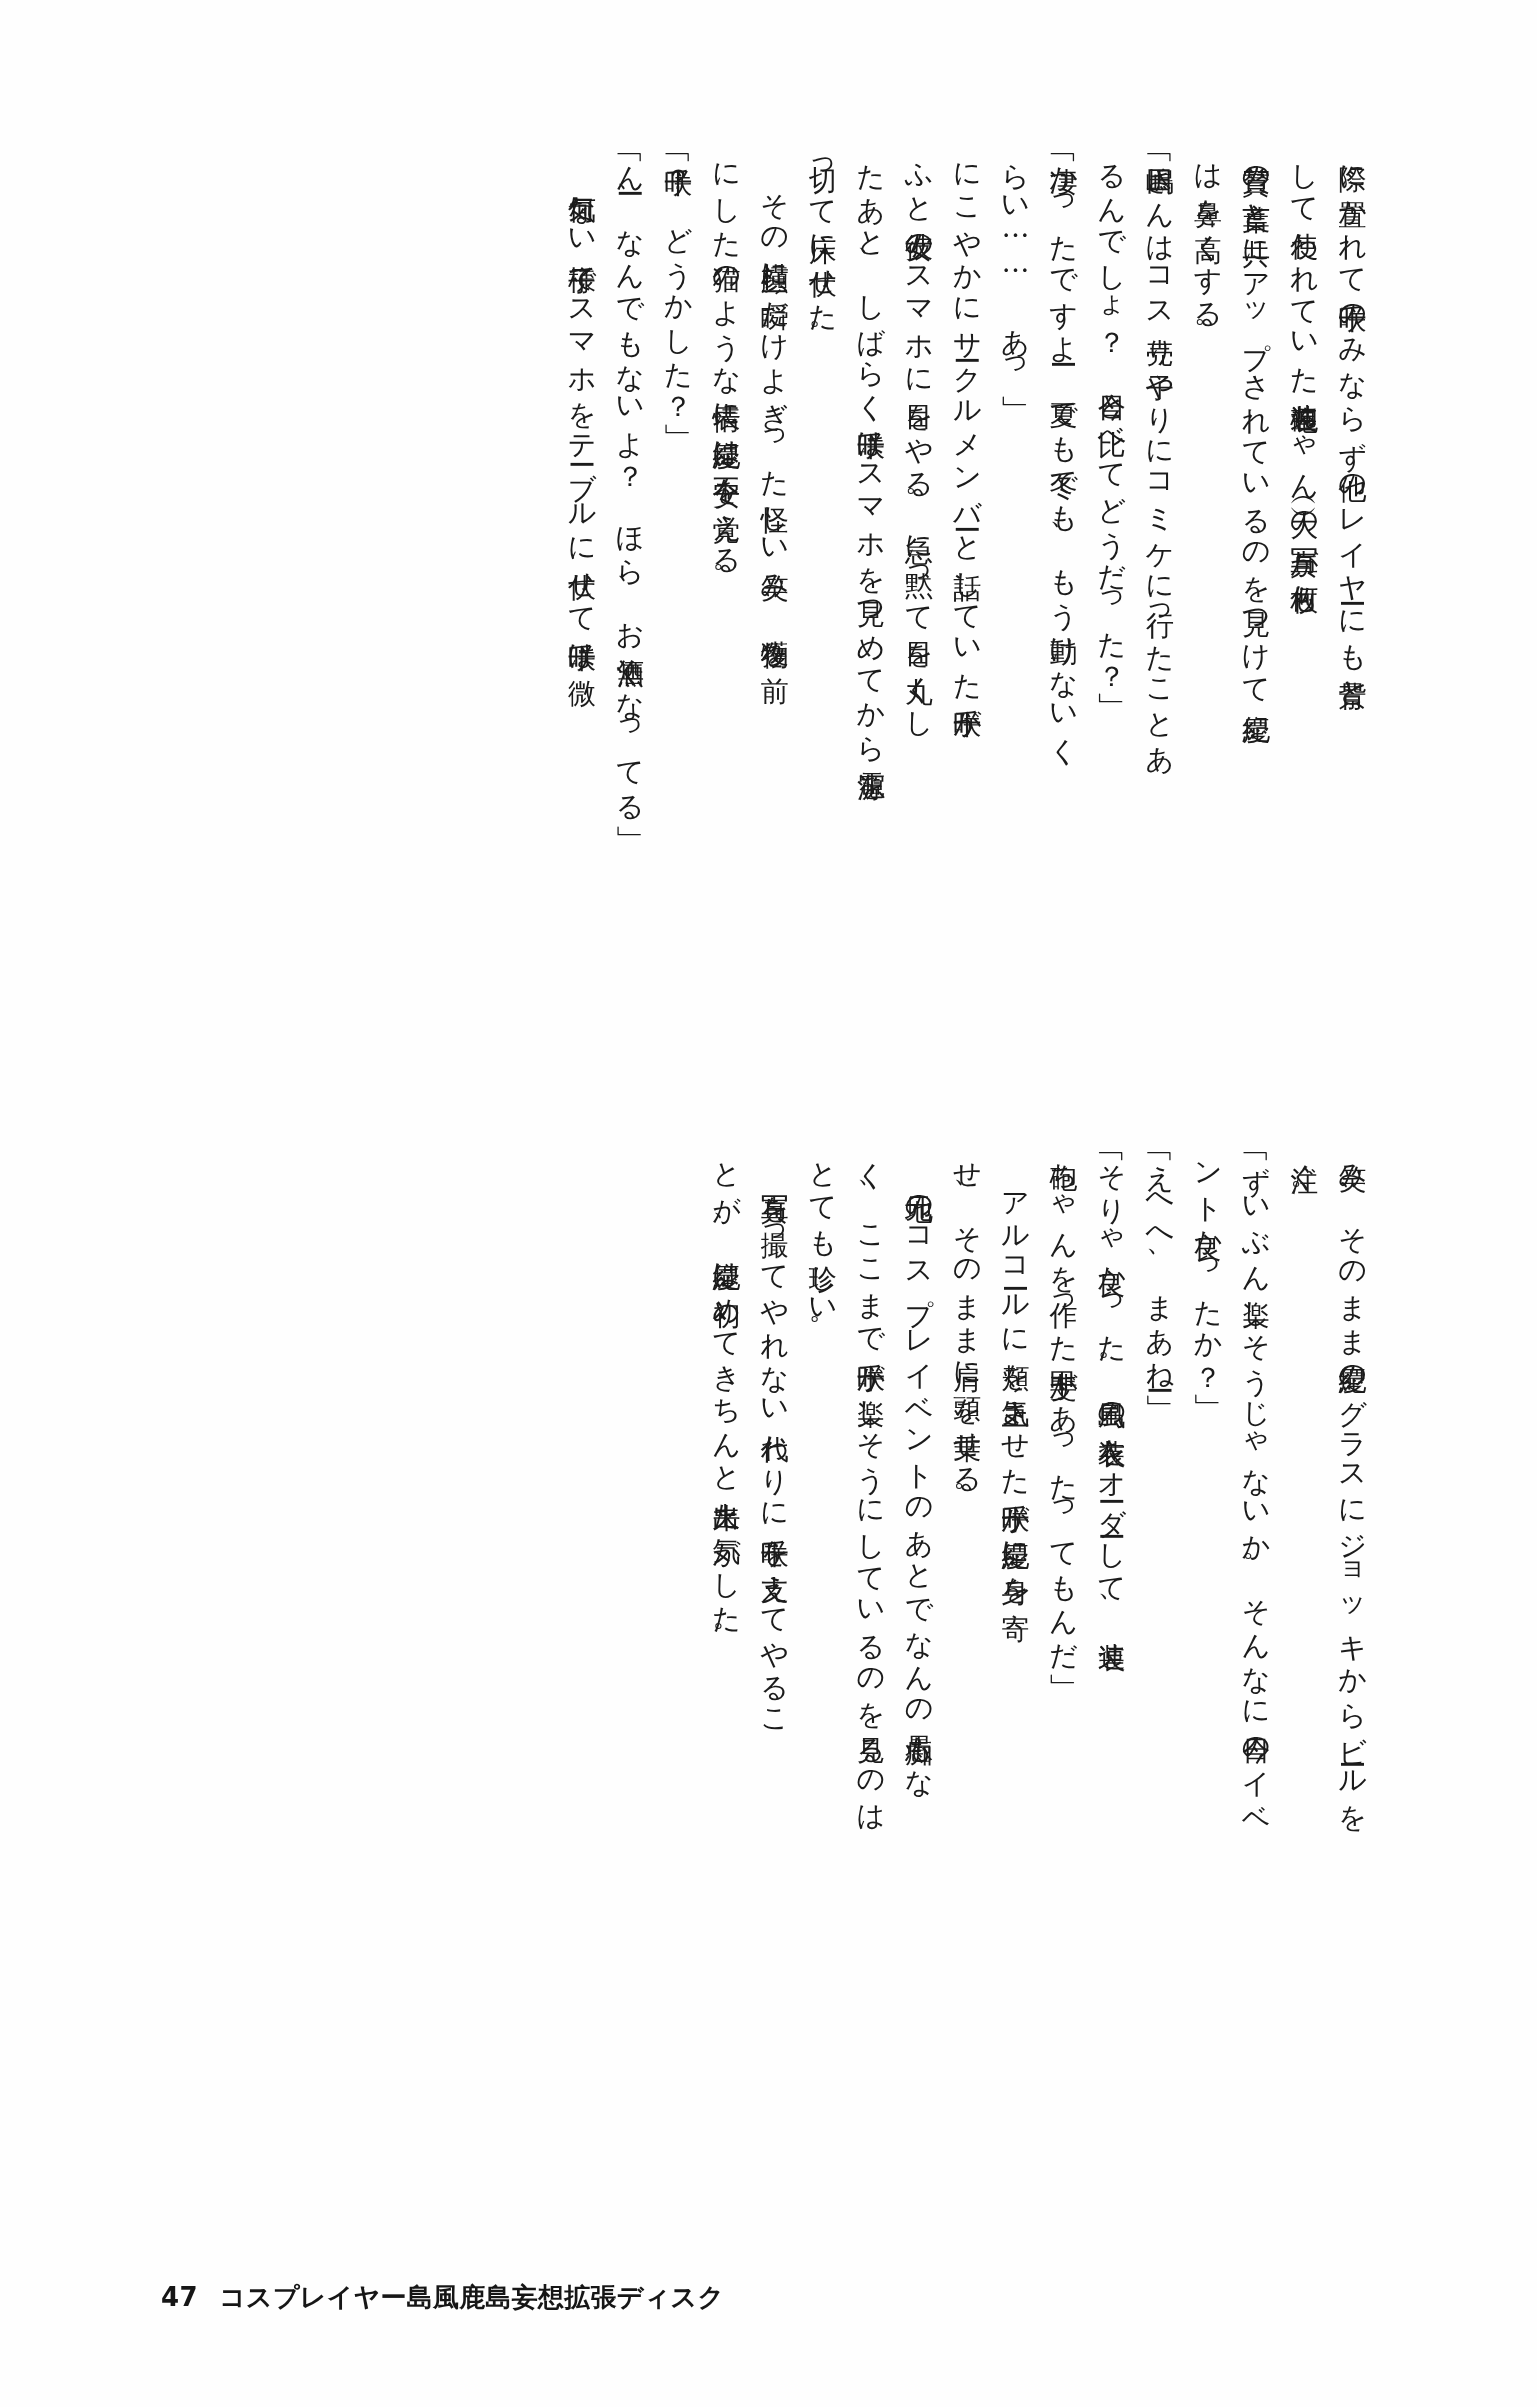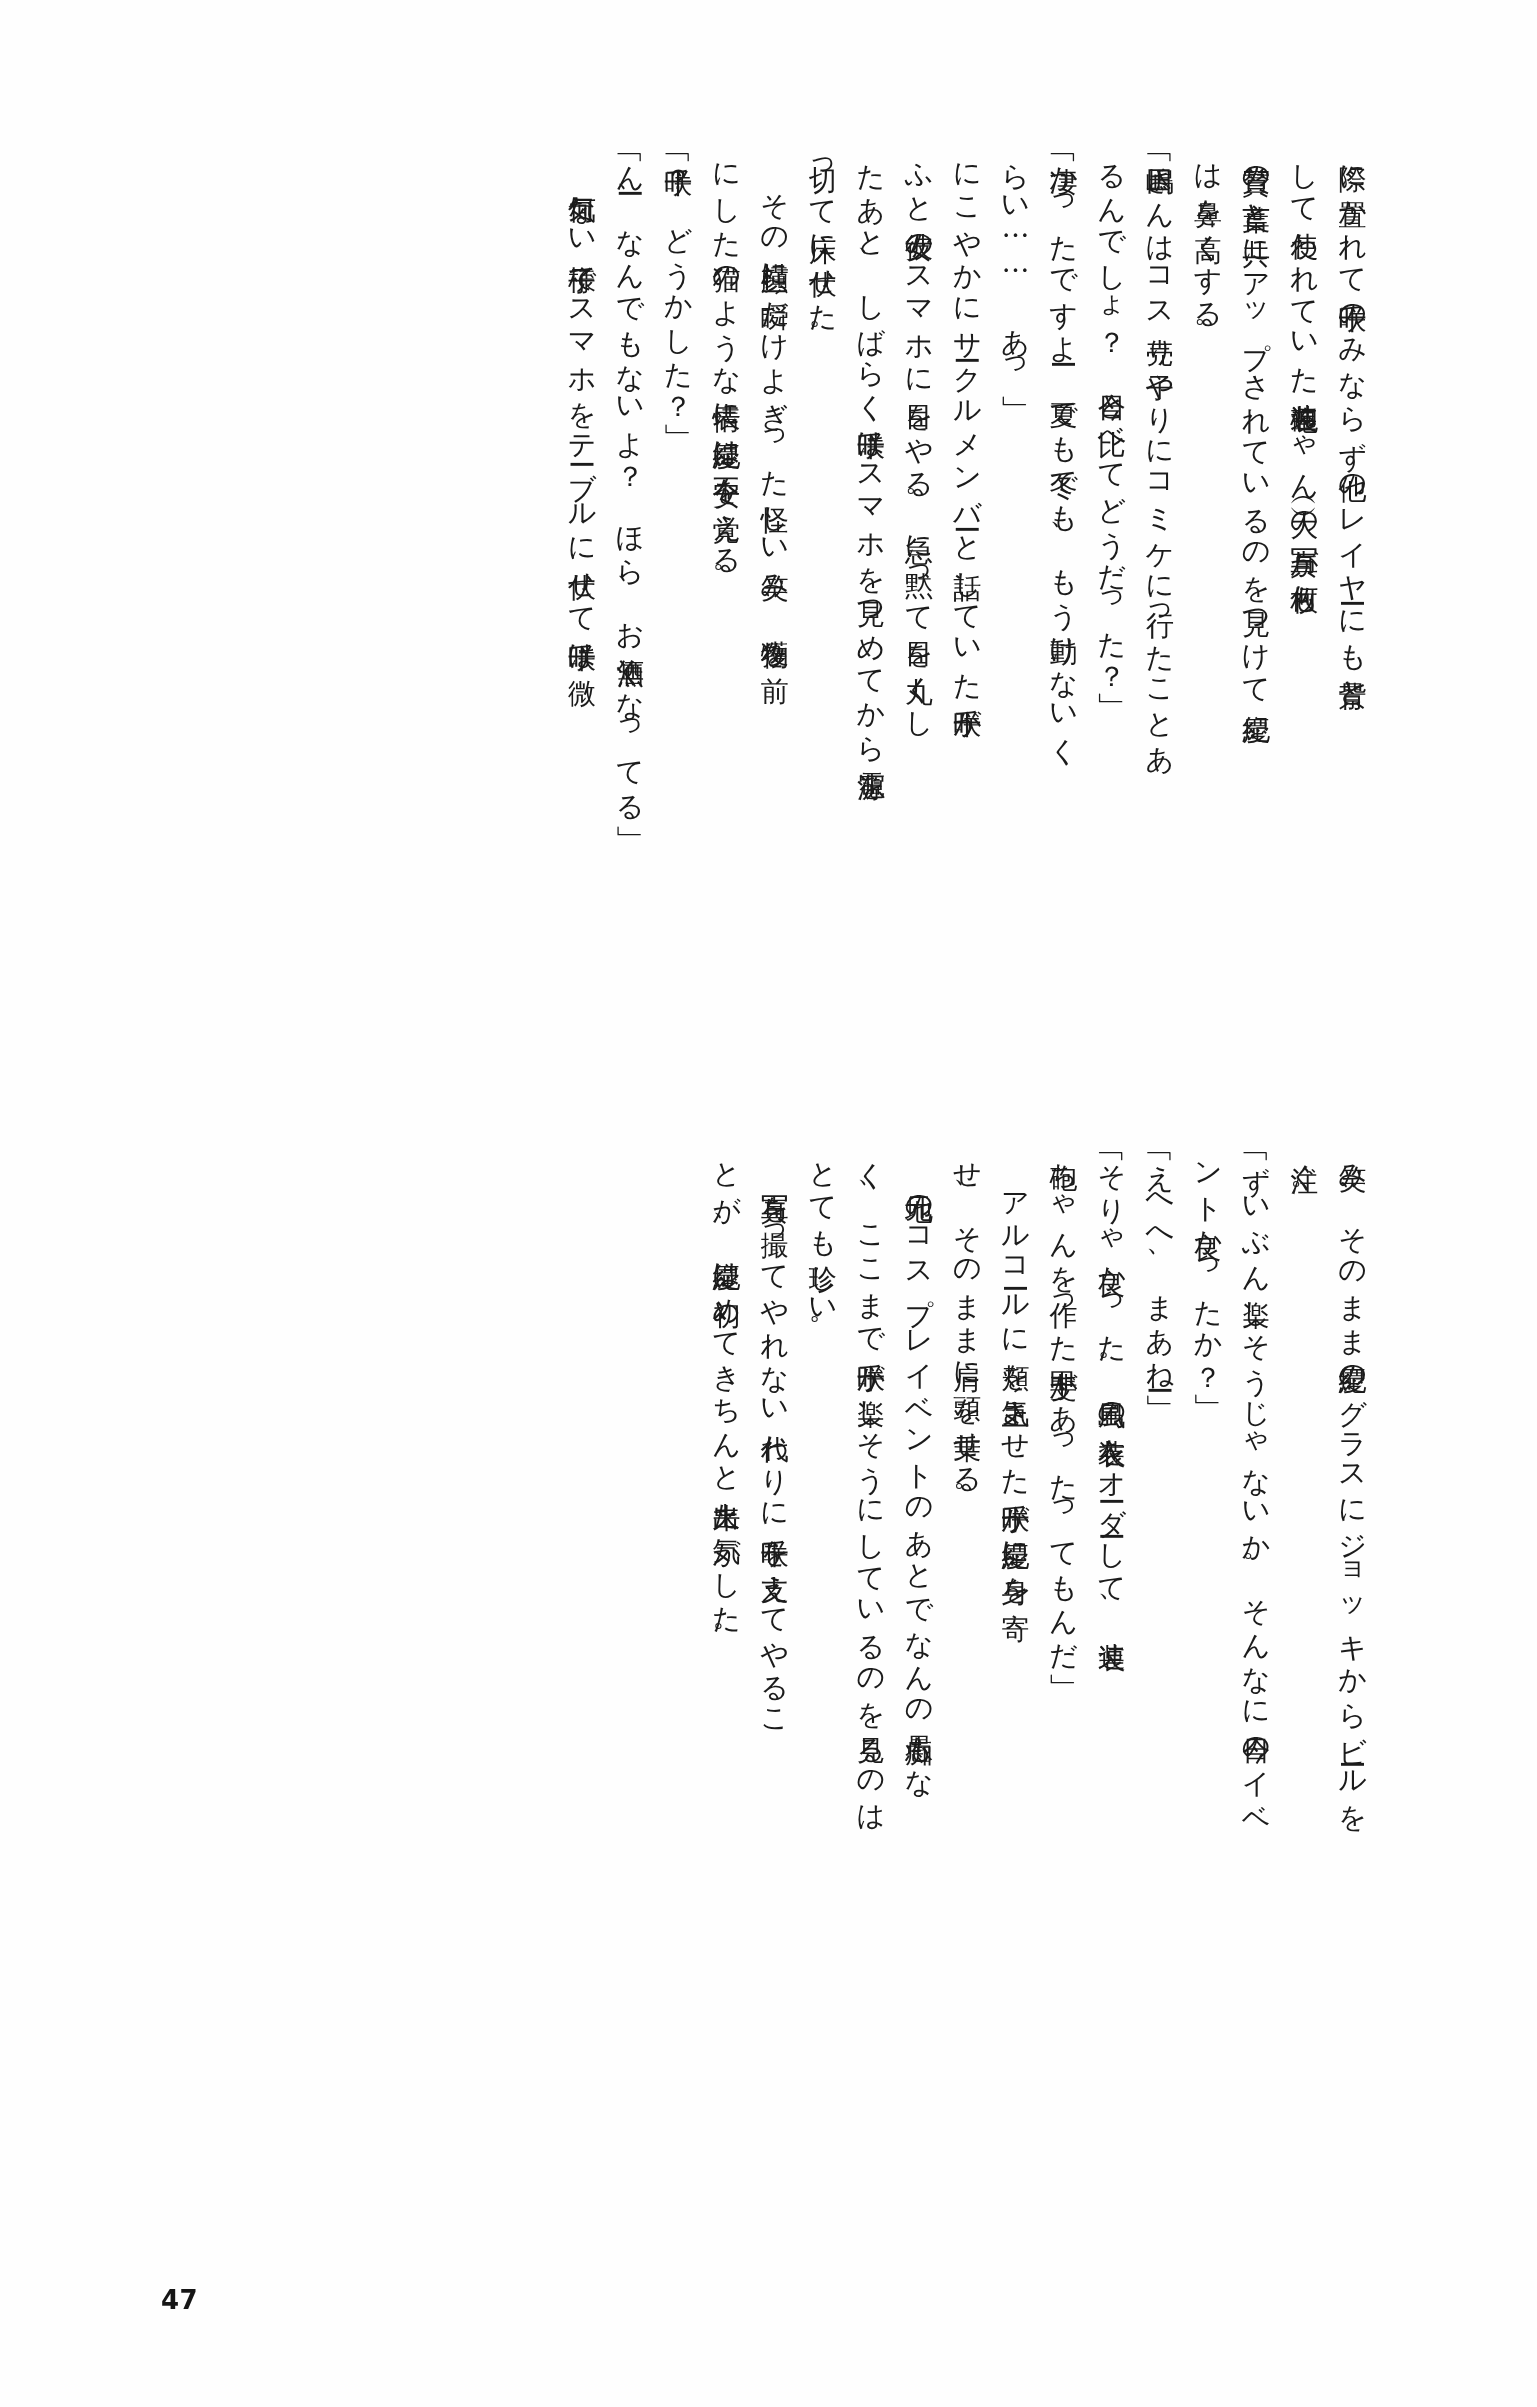--- a/index.html
+++ b/index.html
@@ -106,16 +106,17 @@
 　アルコールに頬を上気させた千咲が慶紀に身を寄
 せ、そのまま肩に頭を乗せる。
 　地元のコスプレイベントのあとでなんの愚痴もな
 く、ここまで千咲が楽しそうにしているのを見るのは
 とても珍しい。
 　写真を撮ってやれない代わりに千咲を支えてやるこ
 とが、慶紀は初めてきちんと出来た気がした。</div>
 
   <div class="footer">
     <span class="pagenum">47</span>
+    <span class="booktitle">コスプレイヤー島風鹿島妄想拡張ディスク</span>
   </div>
 
 </div>
 
 
 </body></html>

